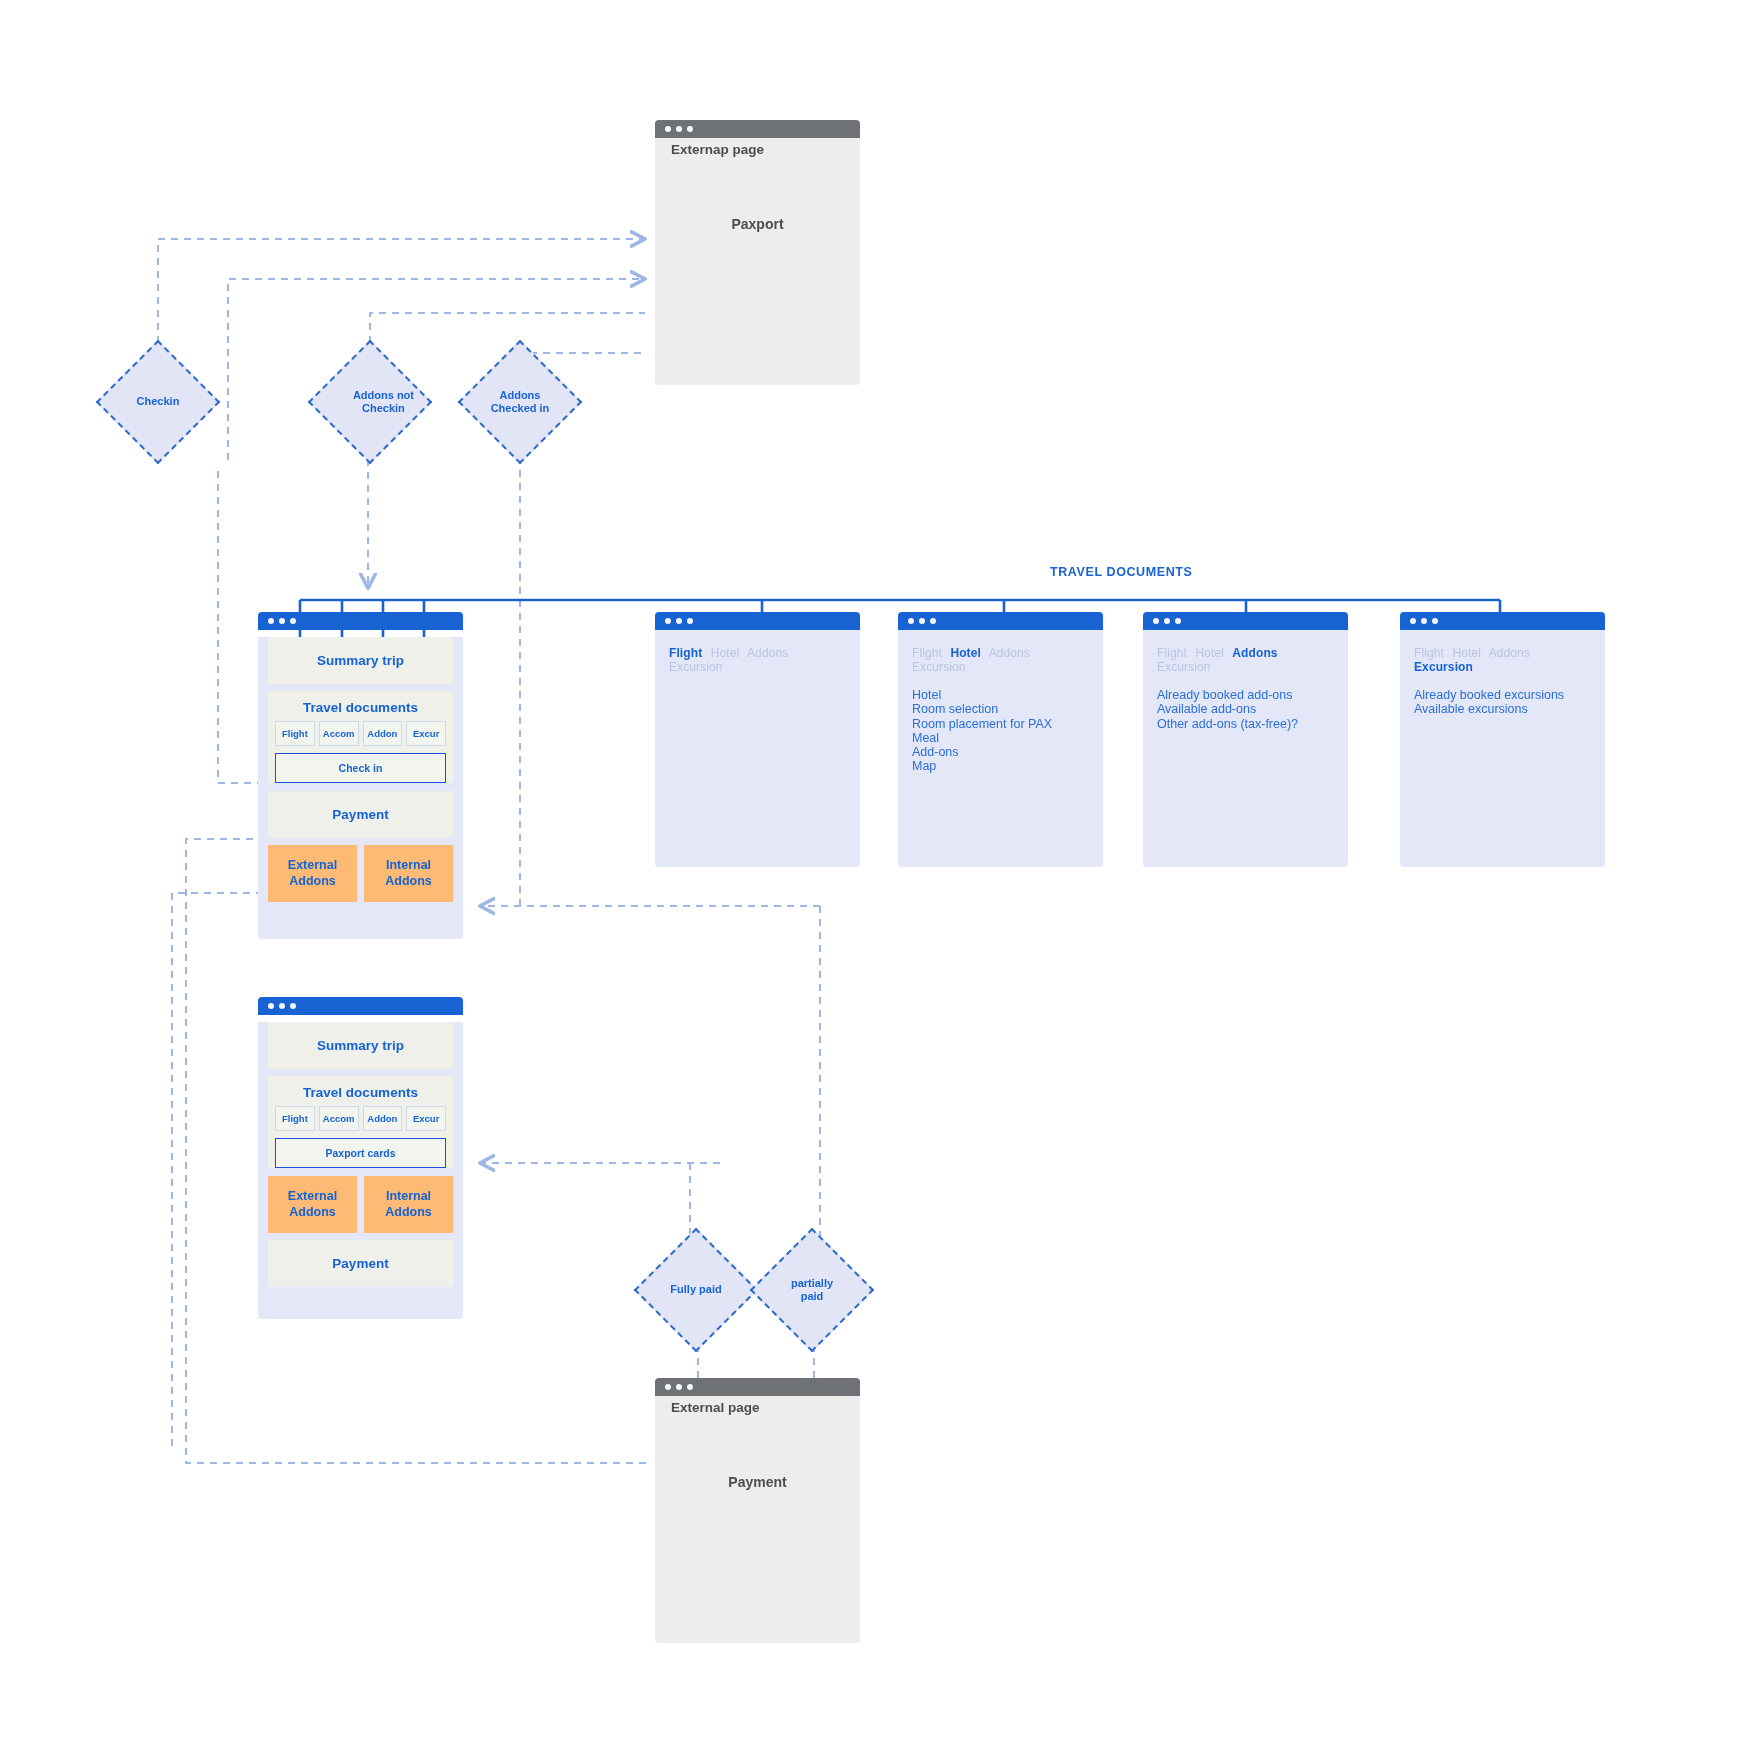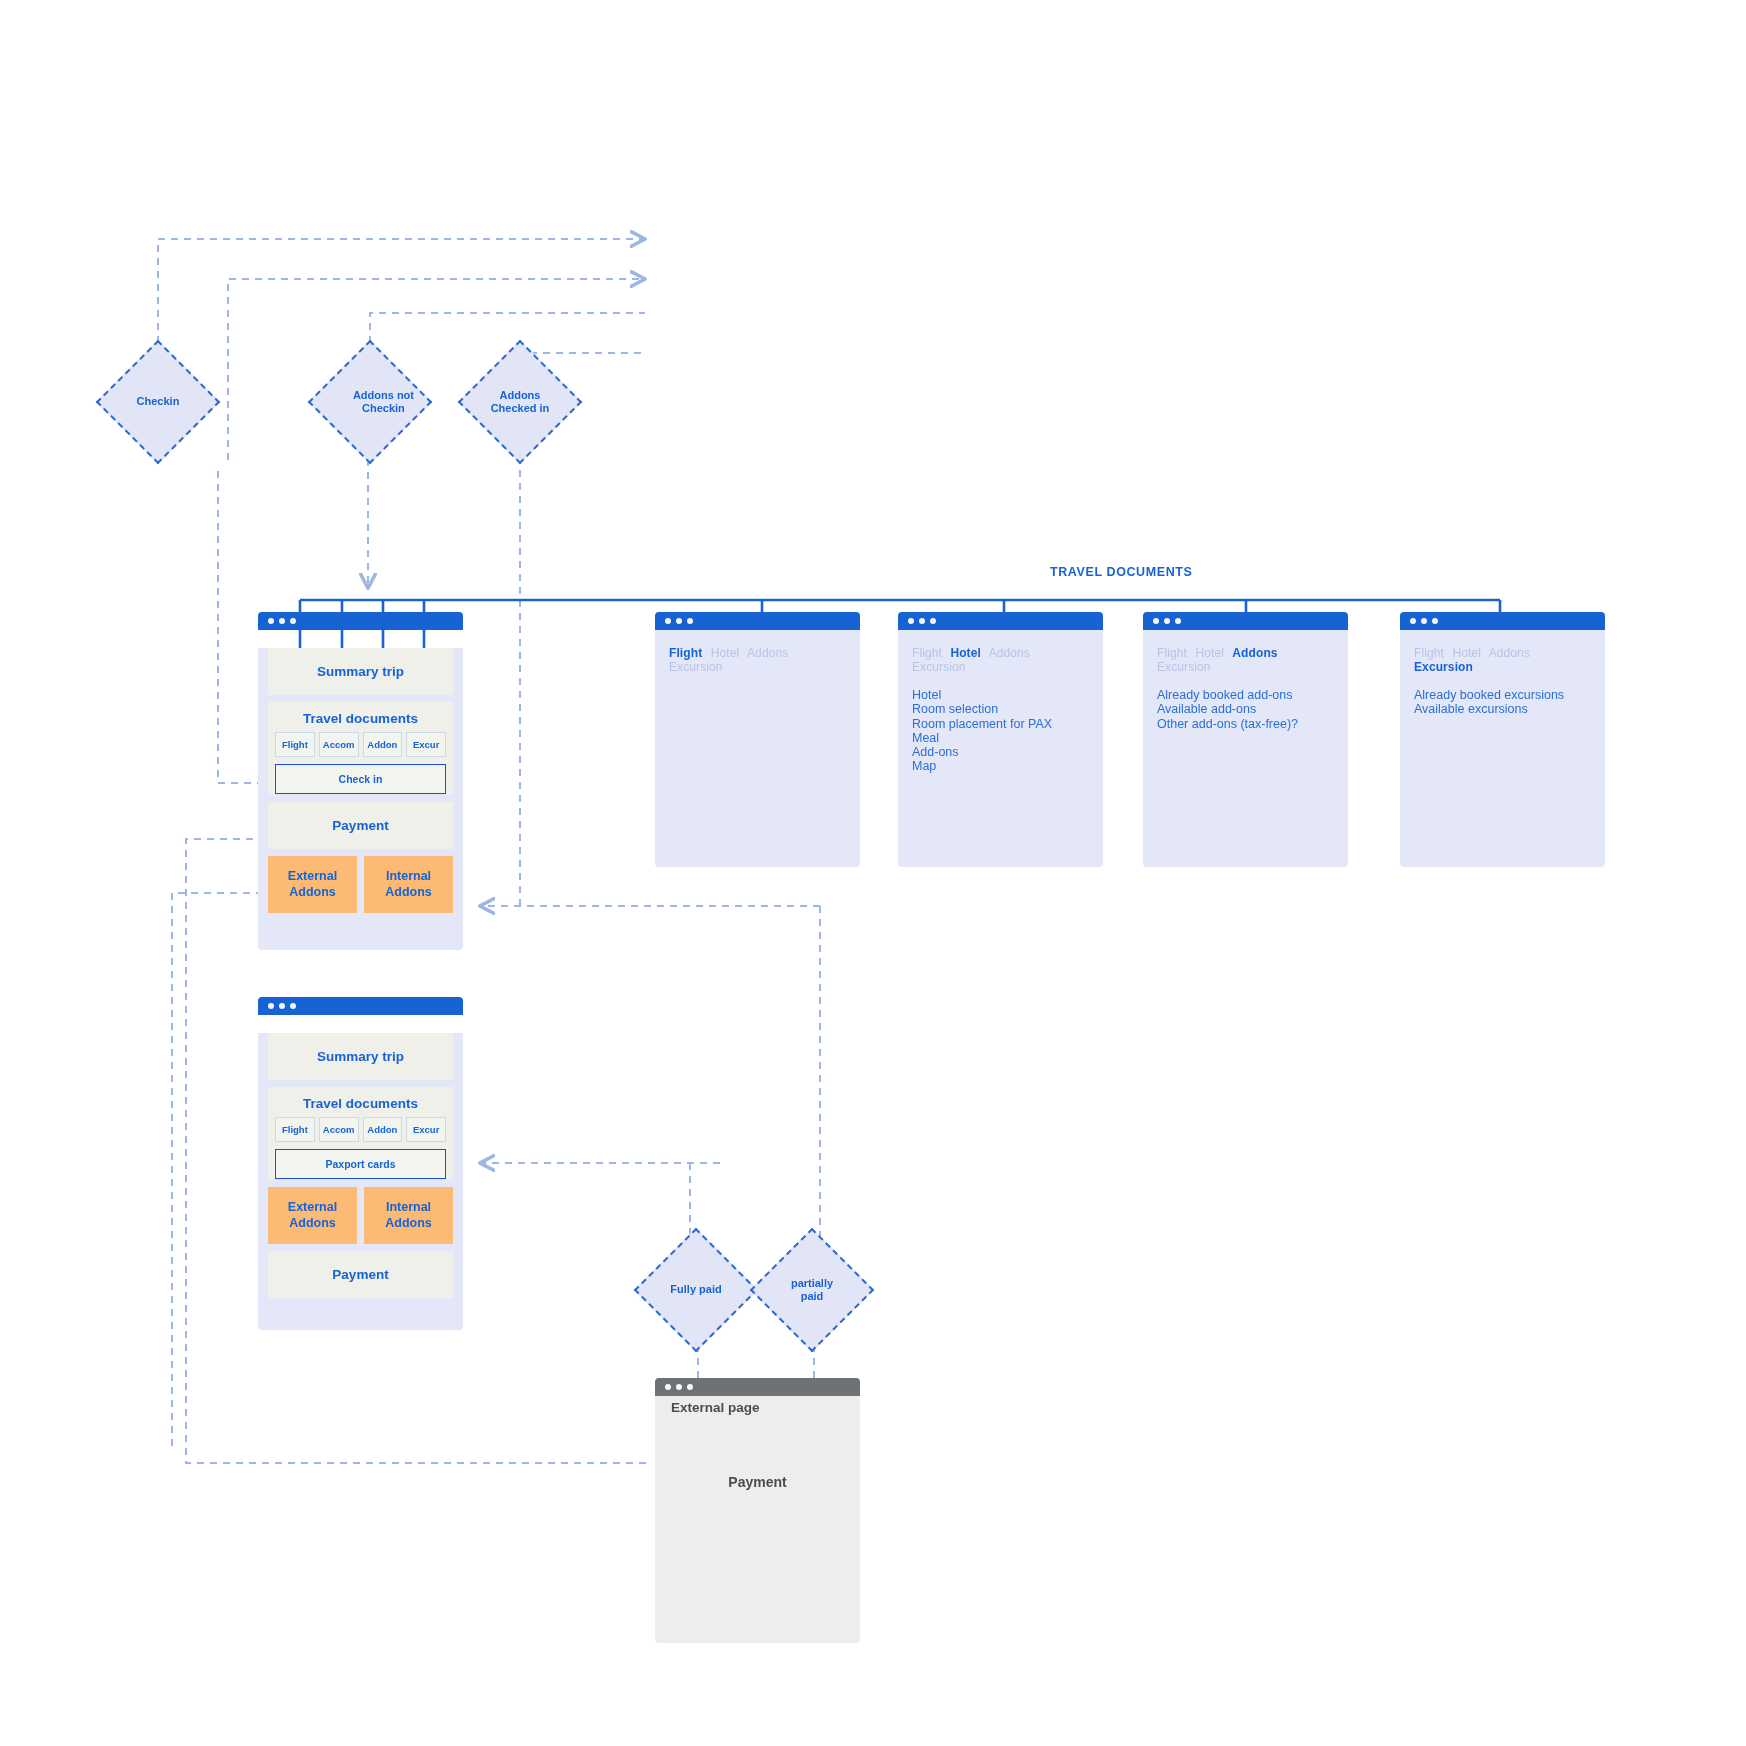--- a/index.html
+++ b/index.html
@@ -17,21 +17,21 @@
   .win.grey .body{background:#ededed;border-radius:0 0 4px 4px;}
   .win.grey .ttl{position:absolute;left:16px;top:22px;font-size:13.5px;font-weight:bold;color:#4a4e52;}
   .win.grey .ctr{position:absolute;left:0;right:0;top:96px;text-align:center;font-size:14px;font-weight:bold;color:#4a4e52;}
 
   
   .win.blue .bar{background:#1763d4;}
   .win.blue .body{background:#e3e7f7;border-radius:0 0 4px 4px;}
 
   
   .panel{background:#eef0e9;margin:0 10px 7px 10px;box-sizing:border-box;}
-  .panel.first{margin-top:18px;}
+  .panel.first{margin-top:7px;}
   .ptitle{text-align:center;font-size:13.5px;font-weight:bold;color:#1763d4;padding:16px 0;}
   .ptitle.sm{padding:9px 0 6px 0;}
   .tabrow{display:flex;gap:4px;padding:0 7px 7px 7px;}
   .tab{flex:1;border:1px solid #cdd8e8;background:#f2f4ee;text-align:center;font-size:9.5px;font-weight:bold;
        color:#1763d4;padding:6px 0;box-sizing:border-box;}
   .wide{margin:0 7px 8px 7px;border:1px solid #1d4ed8;background:#f2f4ee;text-align:center;font-size:10.5px;
         font-weight:bold;color:#1763d4;padding:8px 0;}
   .duo{display:flex;gap:7px;margin:0 10px 7px 10px;}
   .duo > div{flex:1;background:#fdba74;text-align:center;font-size:12.5px;font-weight:bold;color:#1763d4;
              padding:13px 0;line-height:1.25;}
@@ -114,20 +114,30 @@
       <circle cx="300" cy="783" r="8"></circle>
       <circle cx="300" cy="839" r="8"></circle>
       <circle cx="280" cy="893" r="8"></circle>
     </g>
 
     <g fill="none" stroke="#9db6e4" stroke-width="2" stroke-dasharray="7,6">
       <path d="M368,420 L368,588" marker-end="url(#ah)"></path>
     </g>
   </svg>
 
+  <div class="win grey" style="left:655px;top:120px;width:205px;height:265px;">
+    <div class="bar">
+      <span class="dot"></span>
+      <span class="dot"></span>
+      <span class="dot"></span>
+    </div>
+    <div class="body" style="height:247px;"></div>
+    <div class="ttl">Externap page</div>
+    <div class="ctr">Paxport</div>
+  </div>
 
   <div class="dia" style="left:158px;top:402px;width:88px;height:88px;margin-left:-44px;margin-top:-44px;">
     <div class="shape"></div>
     <div class="lbl">Checkin</div>
   </div>
   <div class="dia" style="left:370px;top:402px;width:88px;height:88px;margin-left:-44px;margin-top:-44px;justify-content:flex-end;">
     <div class="shape"></div>
     <div class="lbl">Addons not<br>Checkin</div>
   </div>
   <div class="dia" style="left:520px;top:402px;width:88px;height:88px;margin-left:-44px;margin-top:-44px;">

